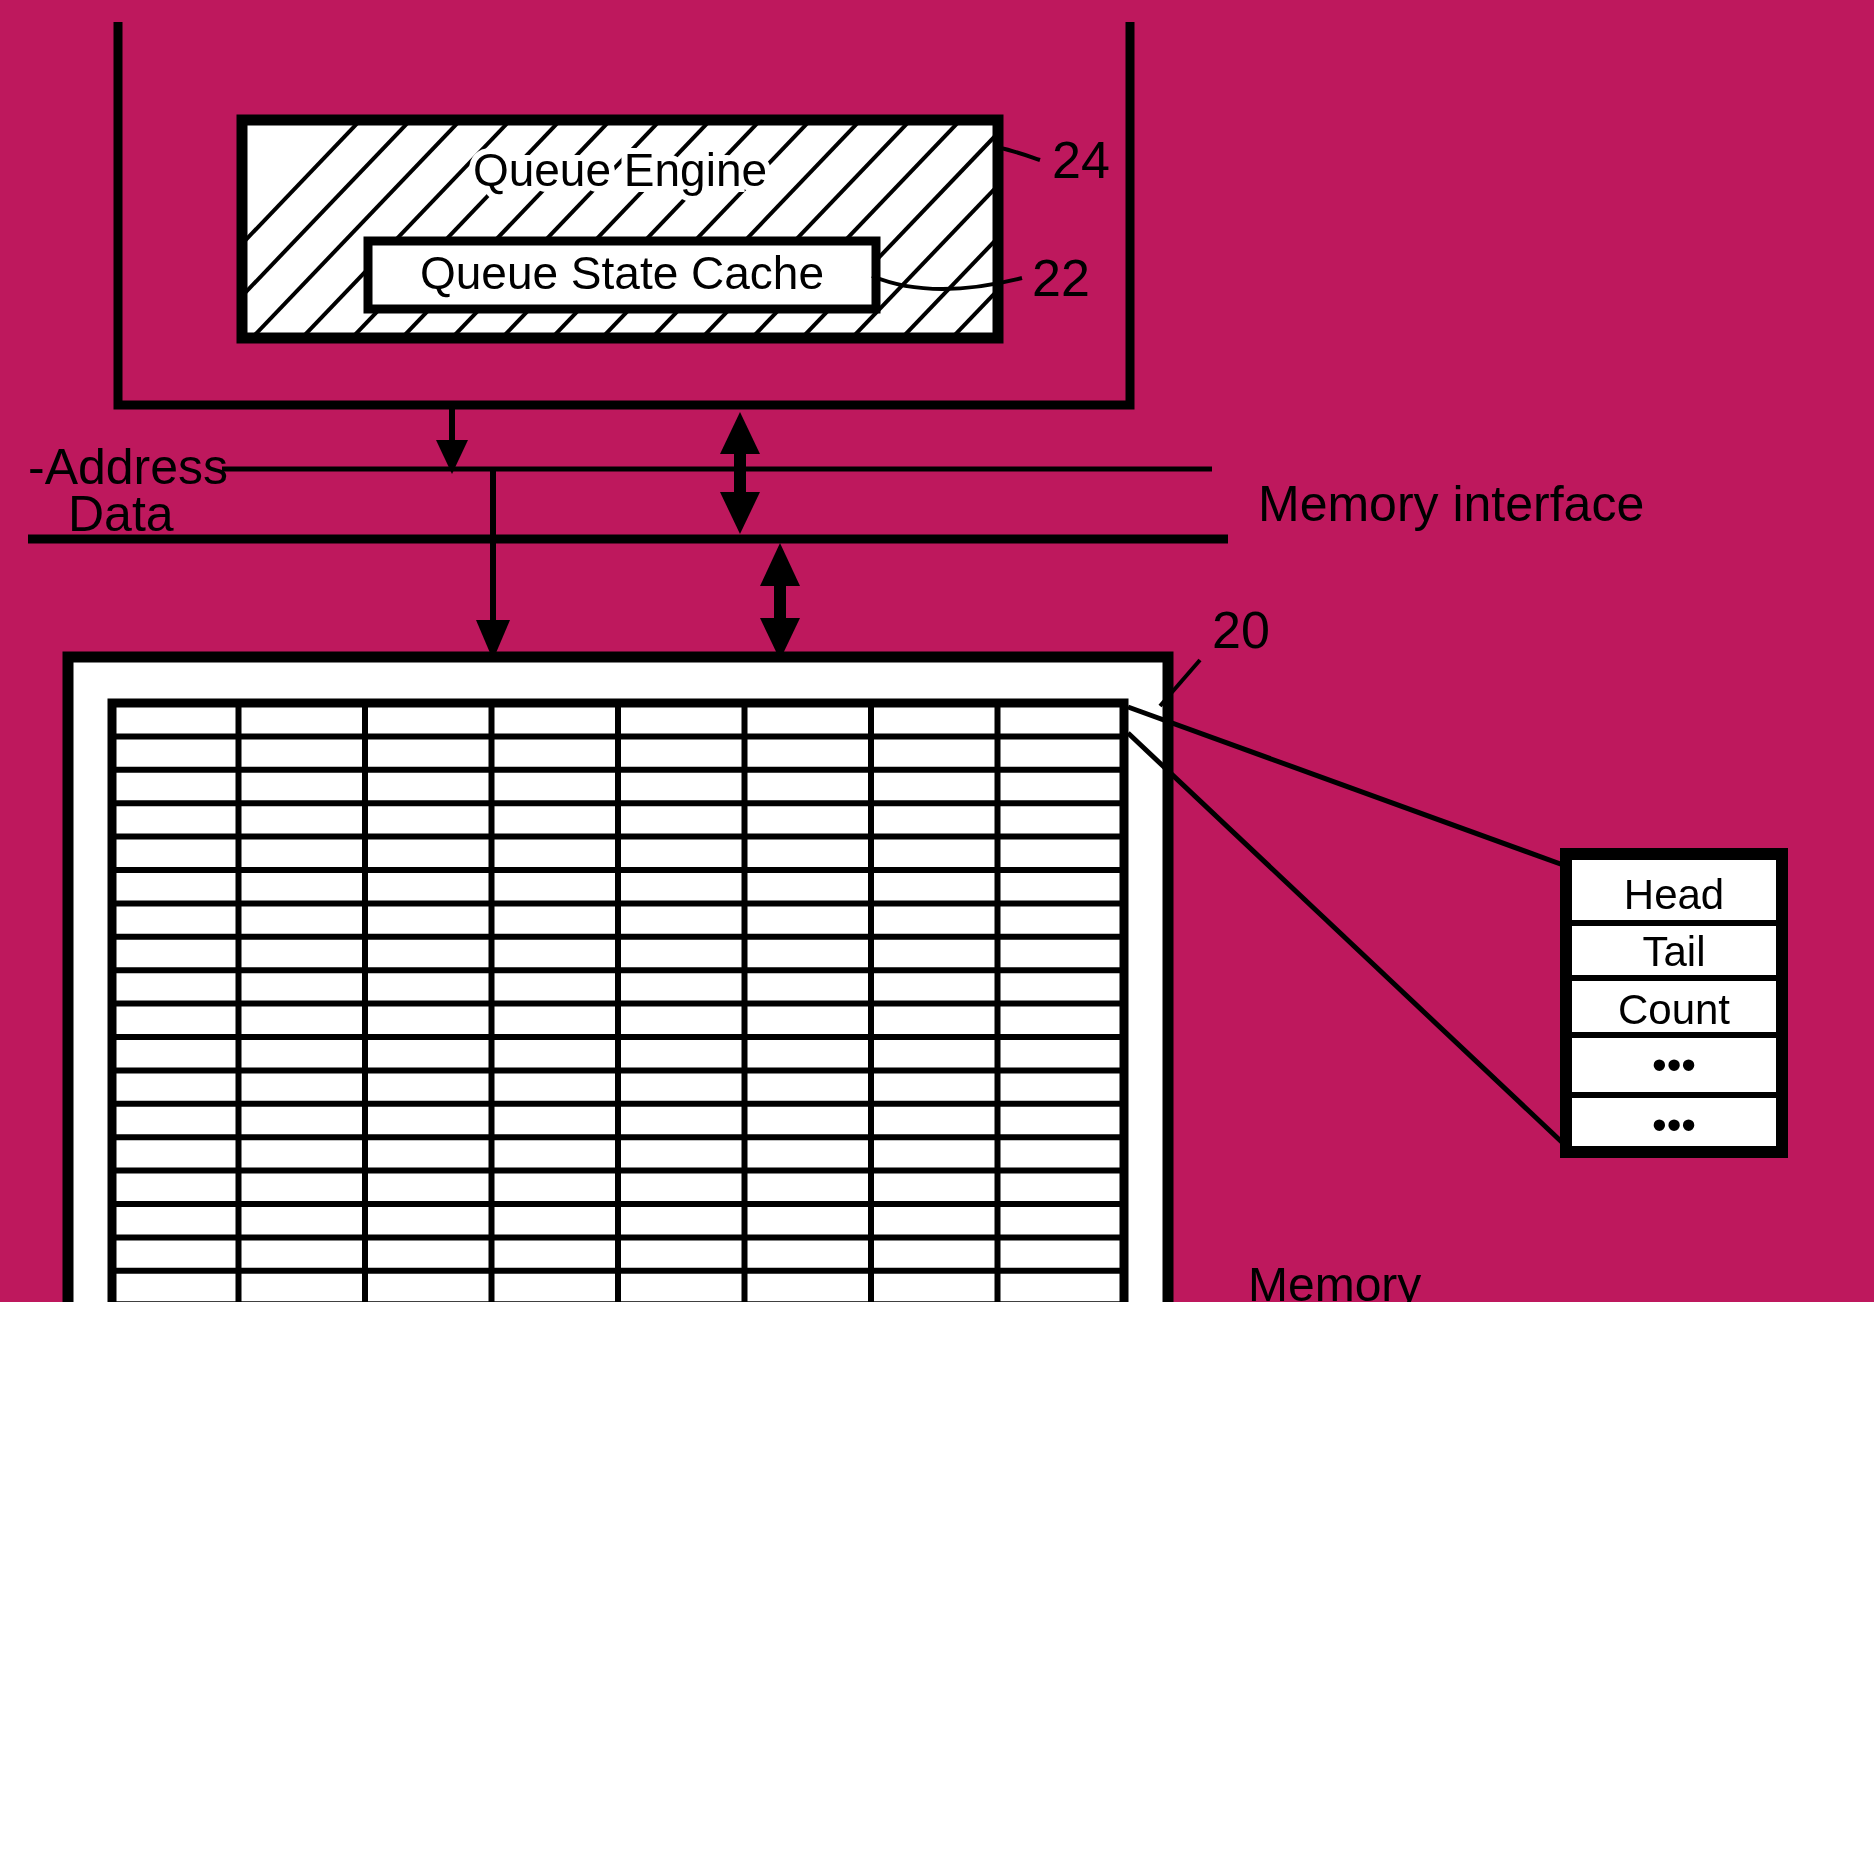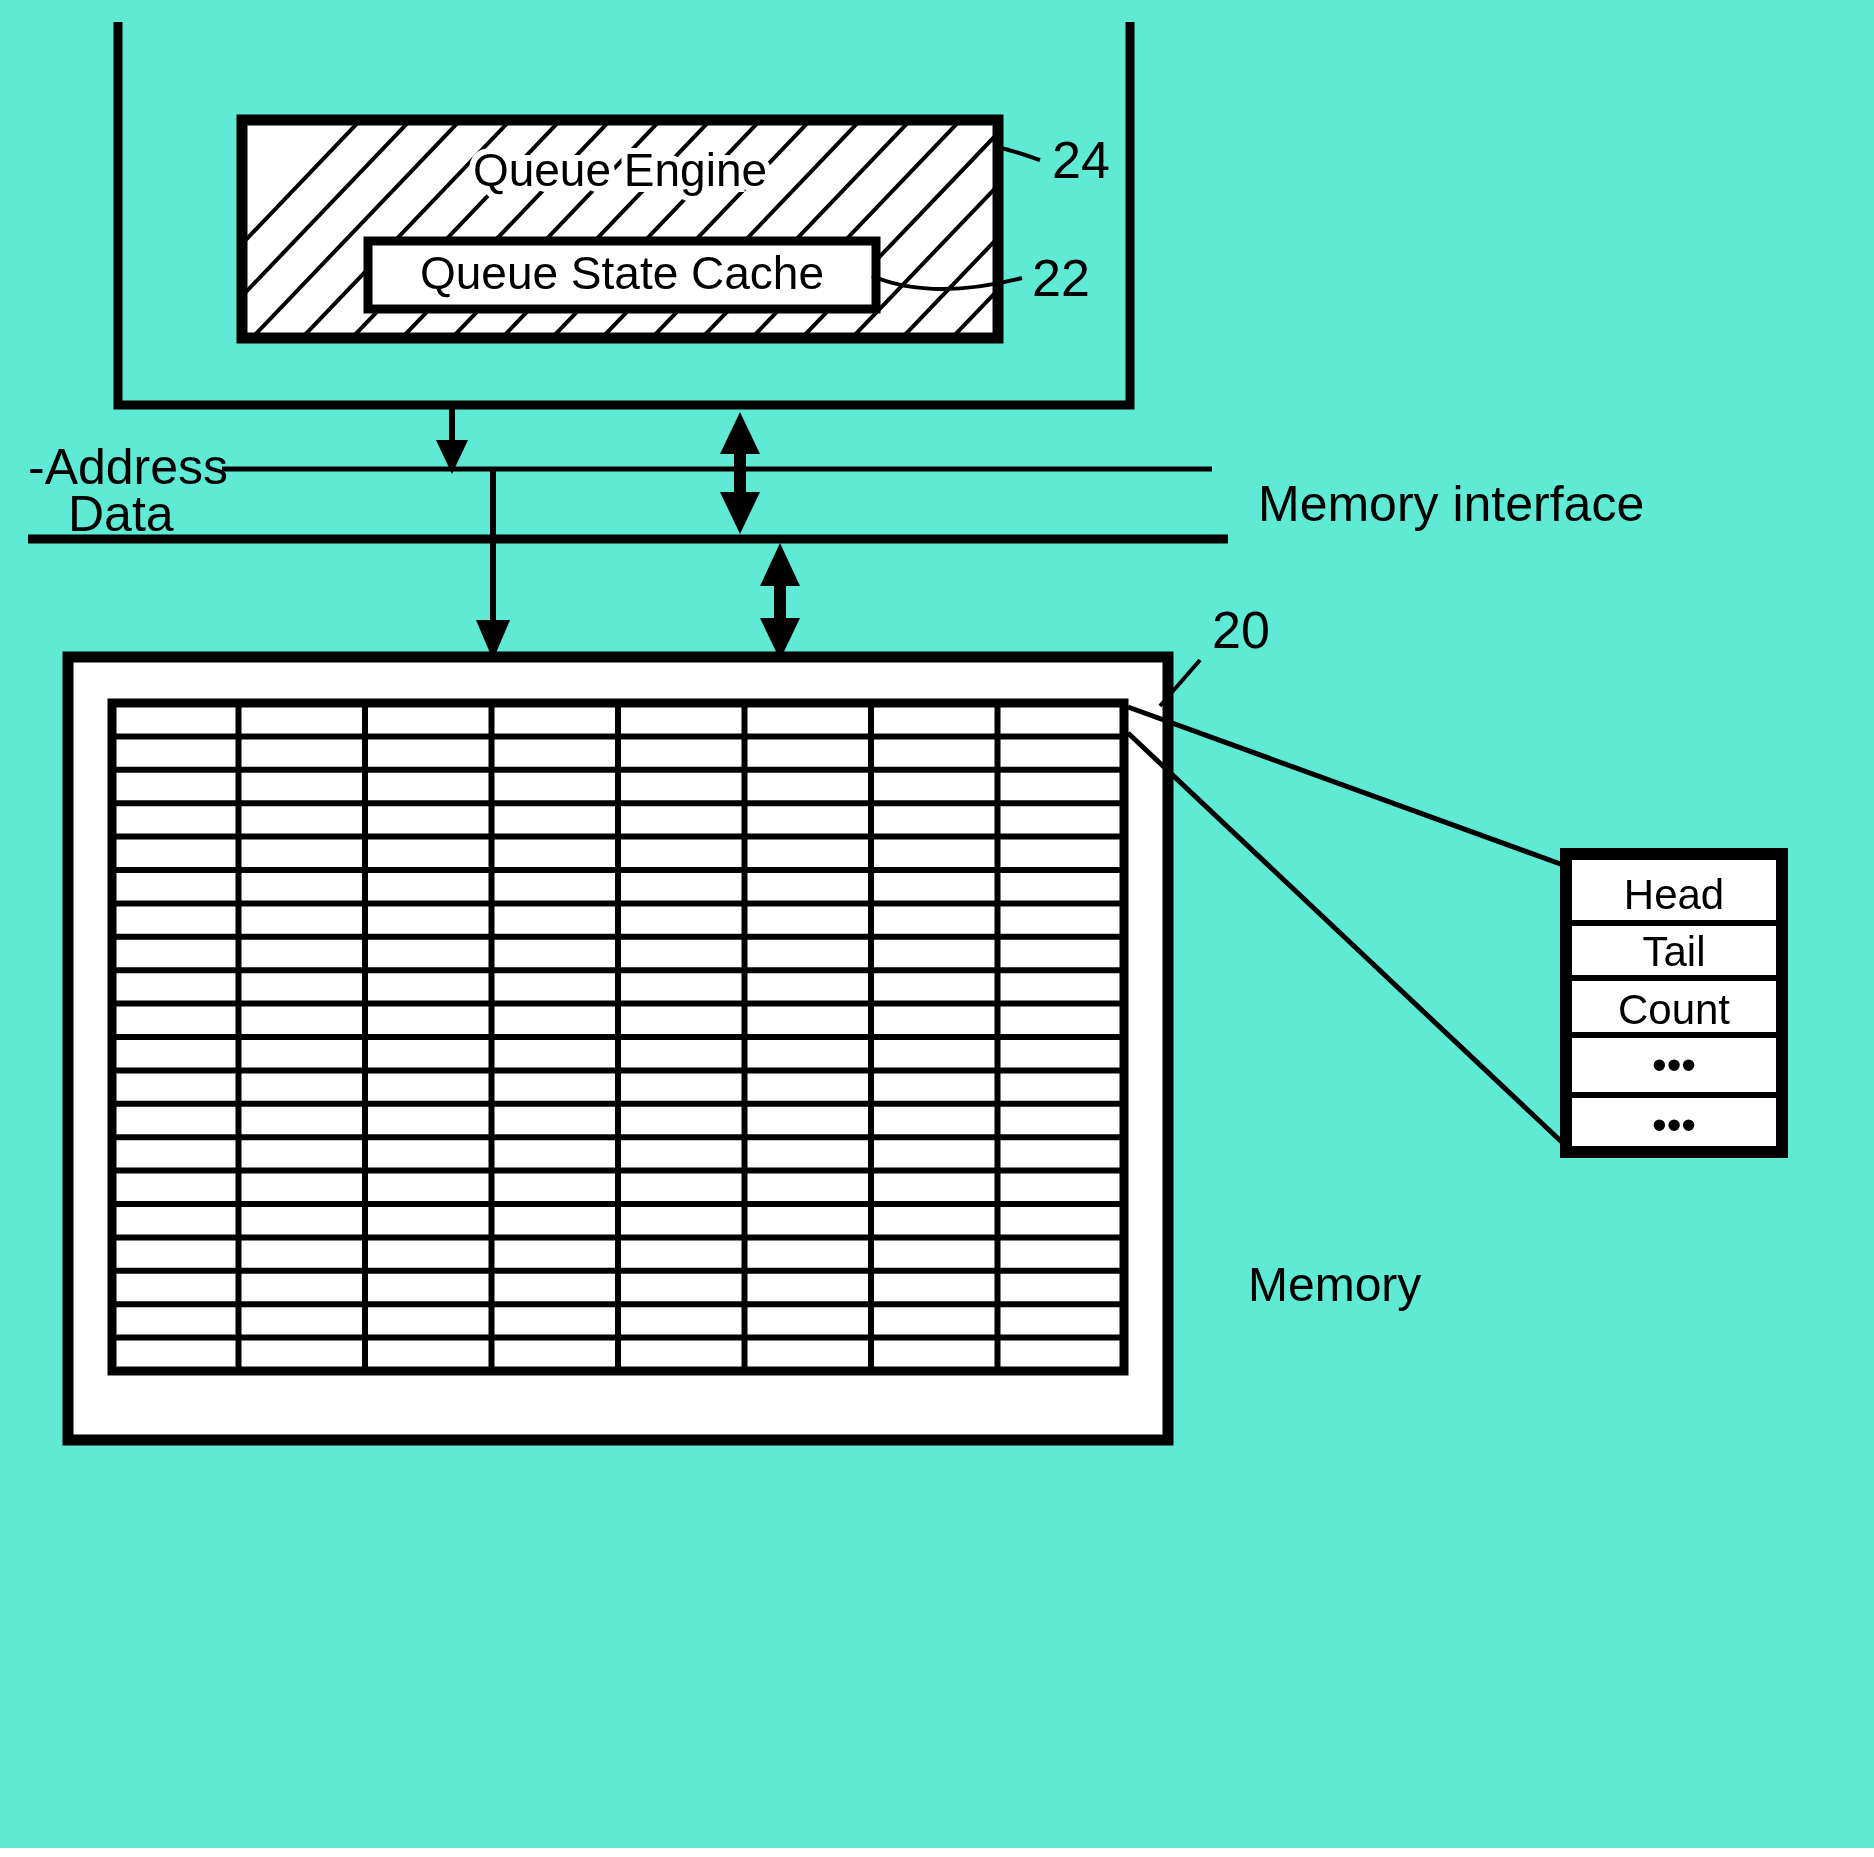--- a/index.html
+++ b/index.html
@@ -7,22 +7,22 @@
     padding: 0;
     background: #ffffff;
   }
   body {
     font-family: "Liberation Sans", sans-serif;
     color: #000000;
   }
   #page {
     position: relative;
     width: 1874px;
-    height: 1848px;
-    background: #5eead4;
+    height: 1302px;
+    background: #be185d;
     overflow: hidden;
   }
   #svg-root {
     position: absolute;
     left: 0;
     top: 0;
     width: 1874px;
     height: 1857px;
   }
   .fig-text {

